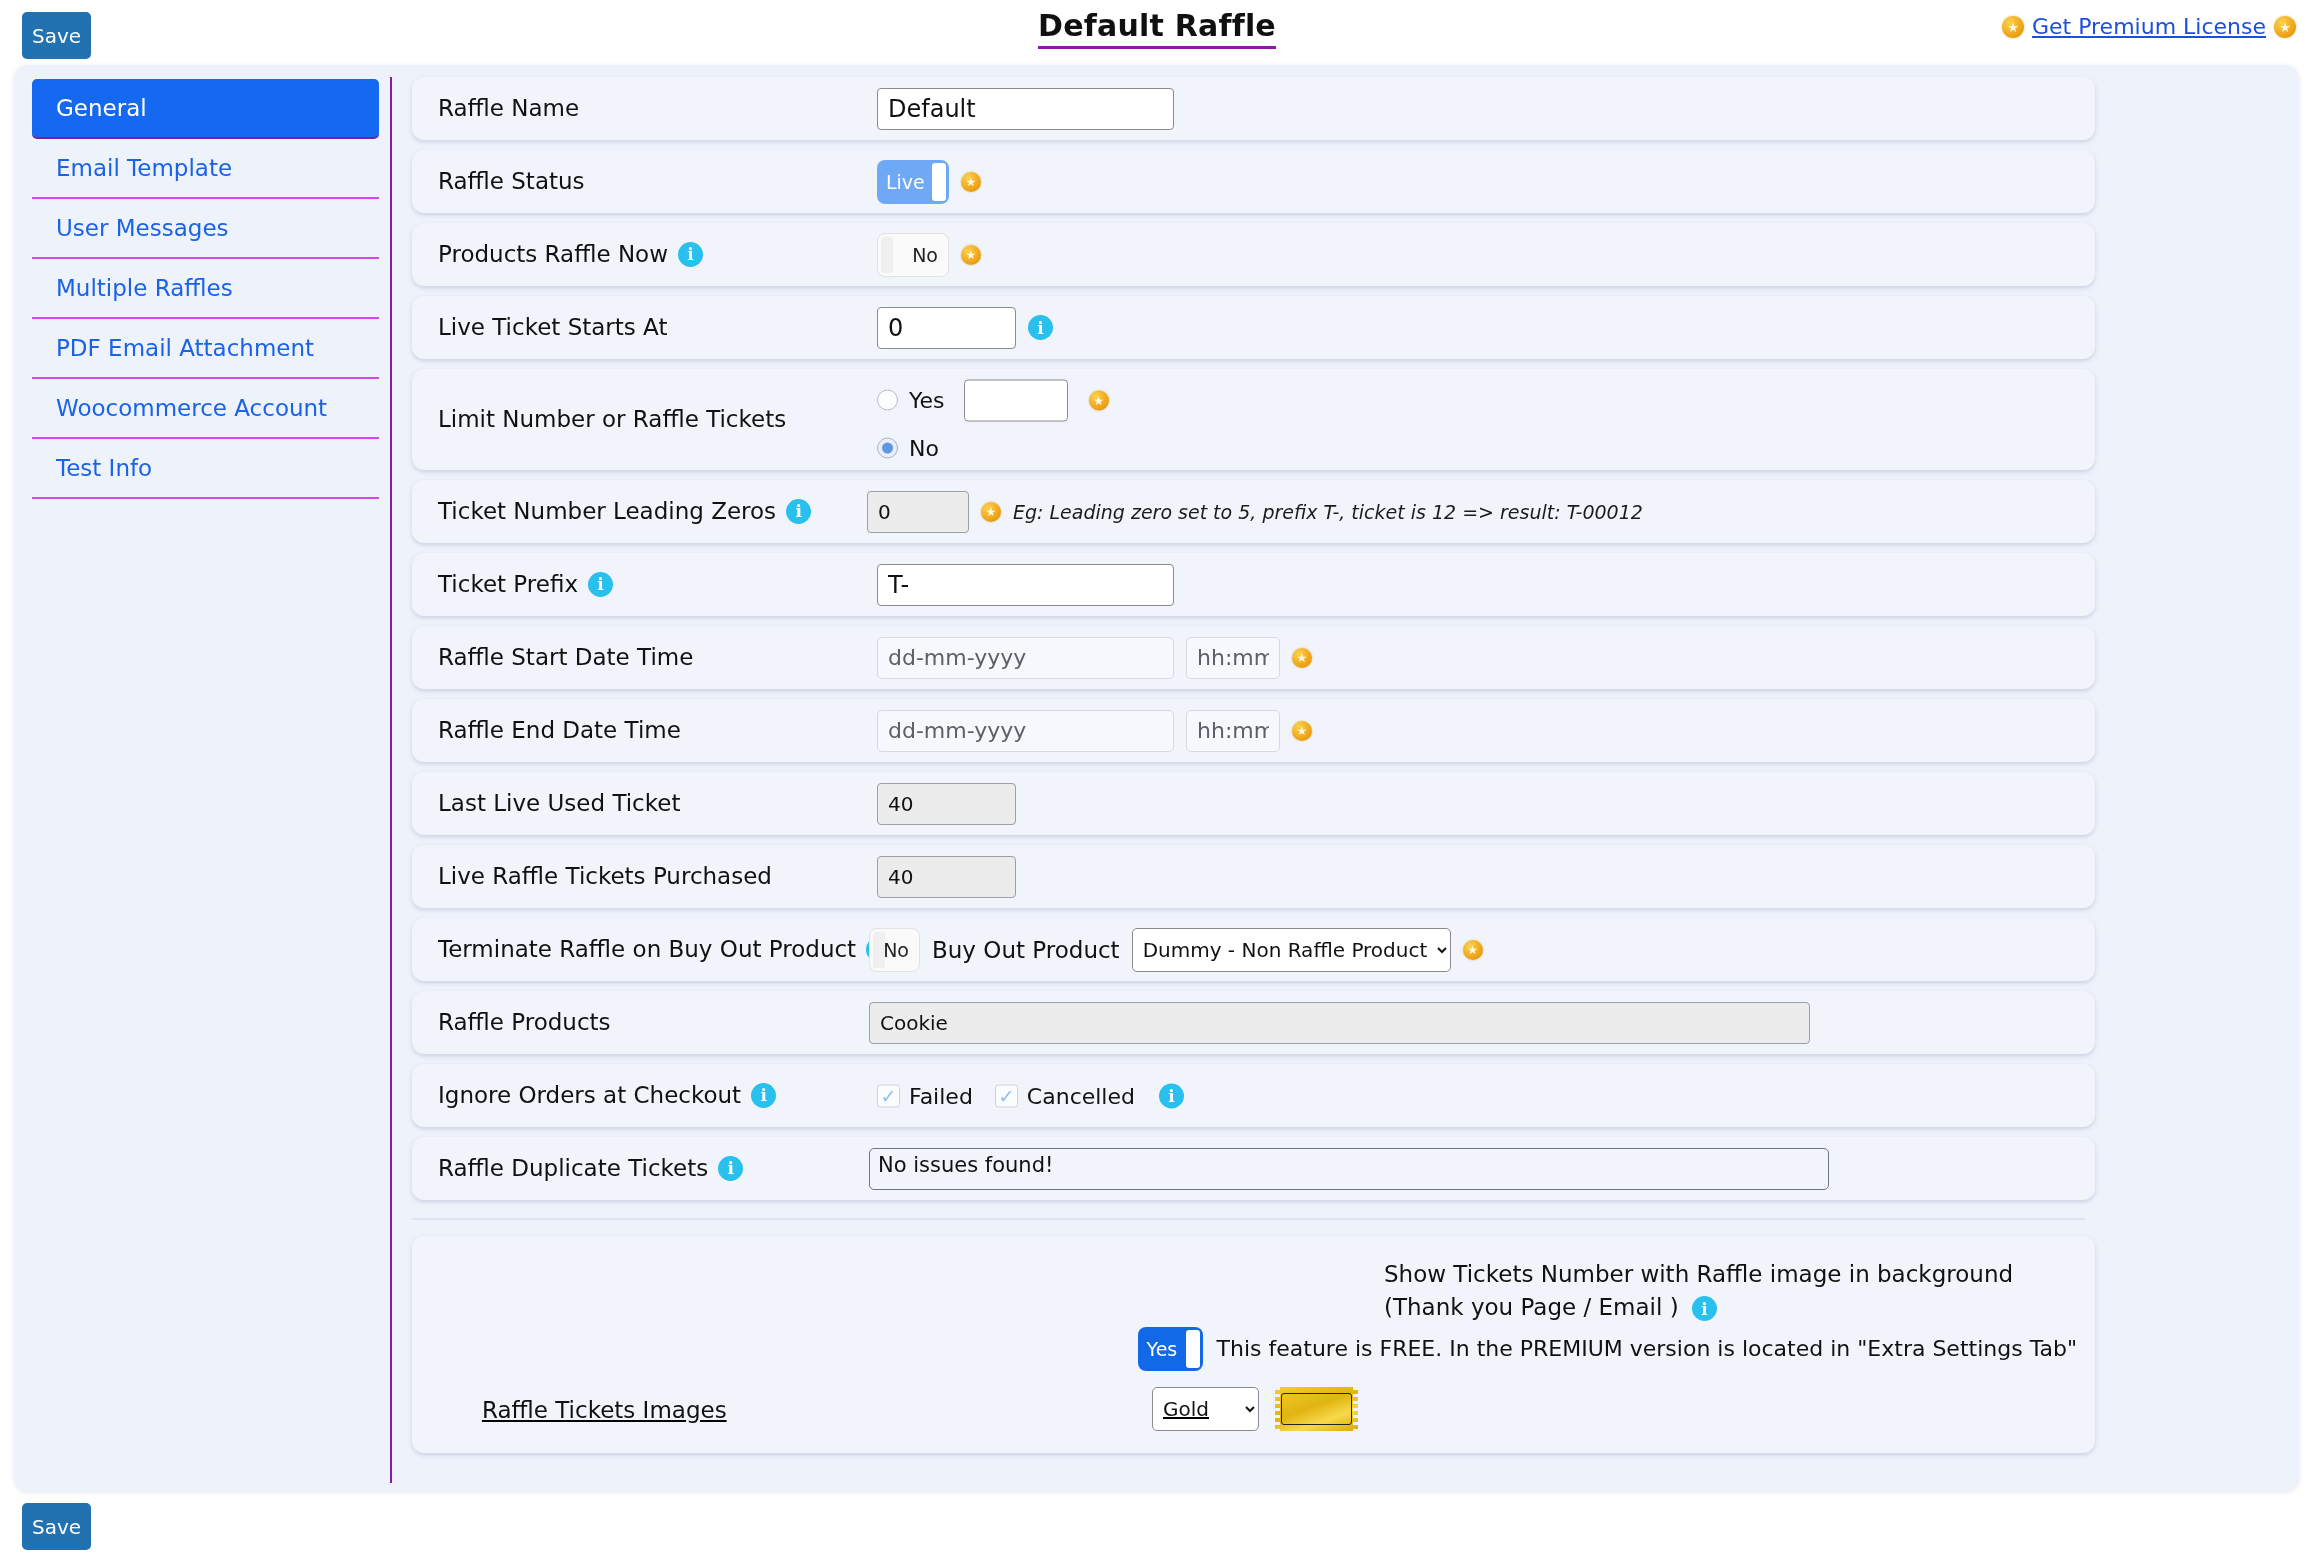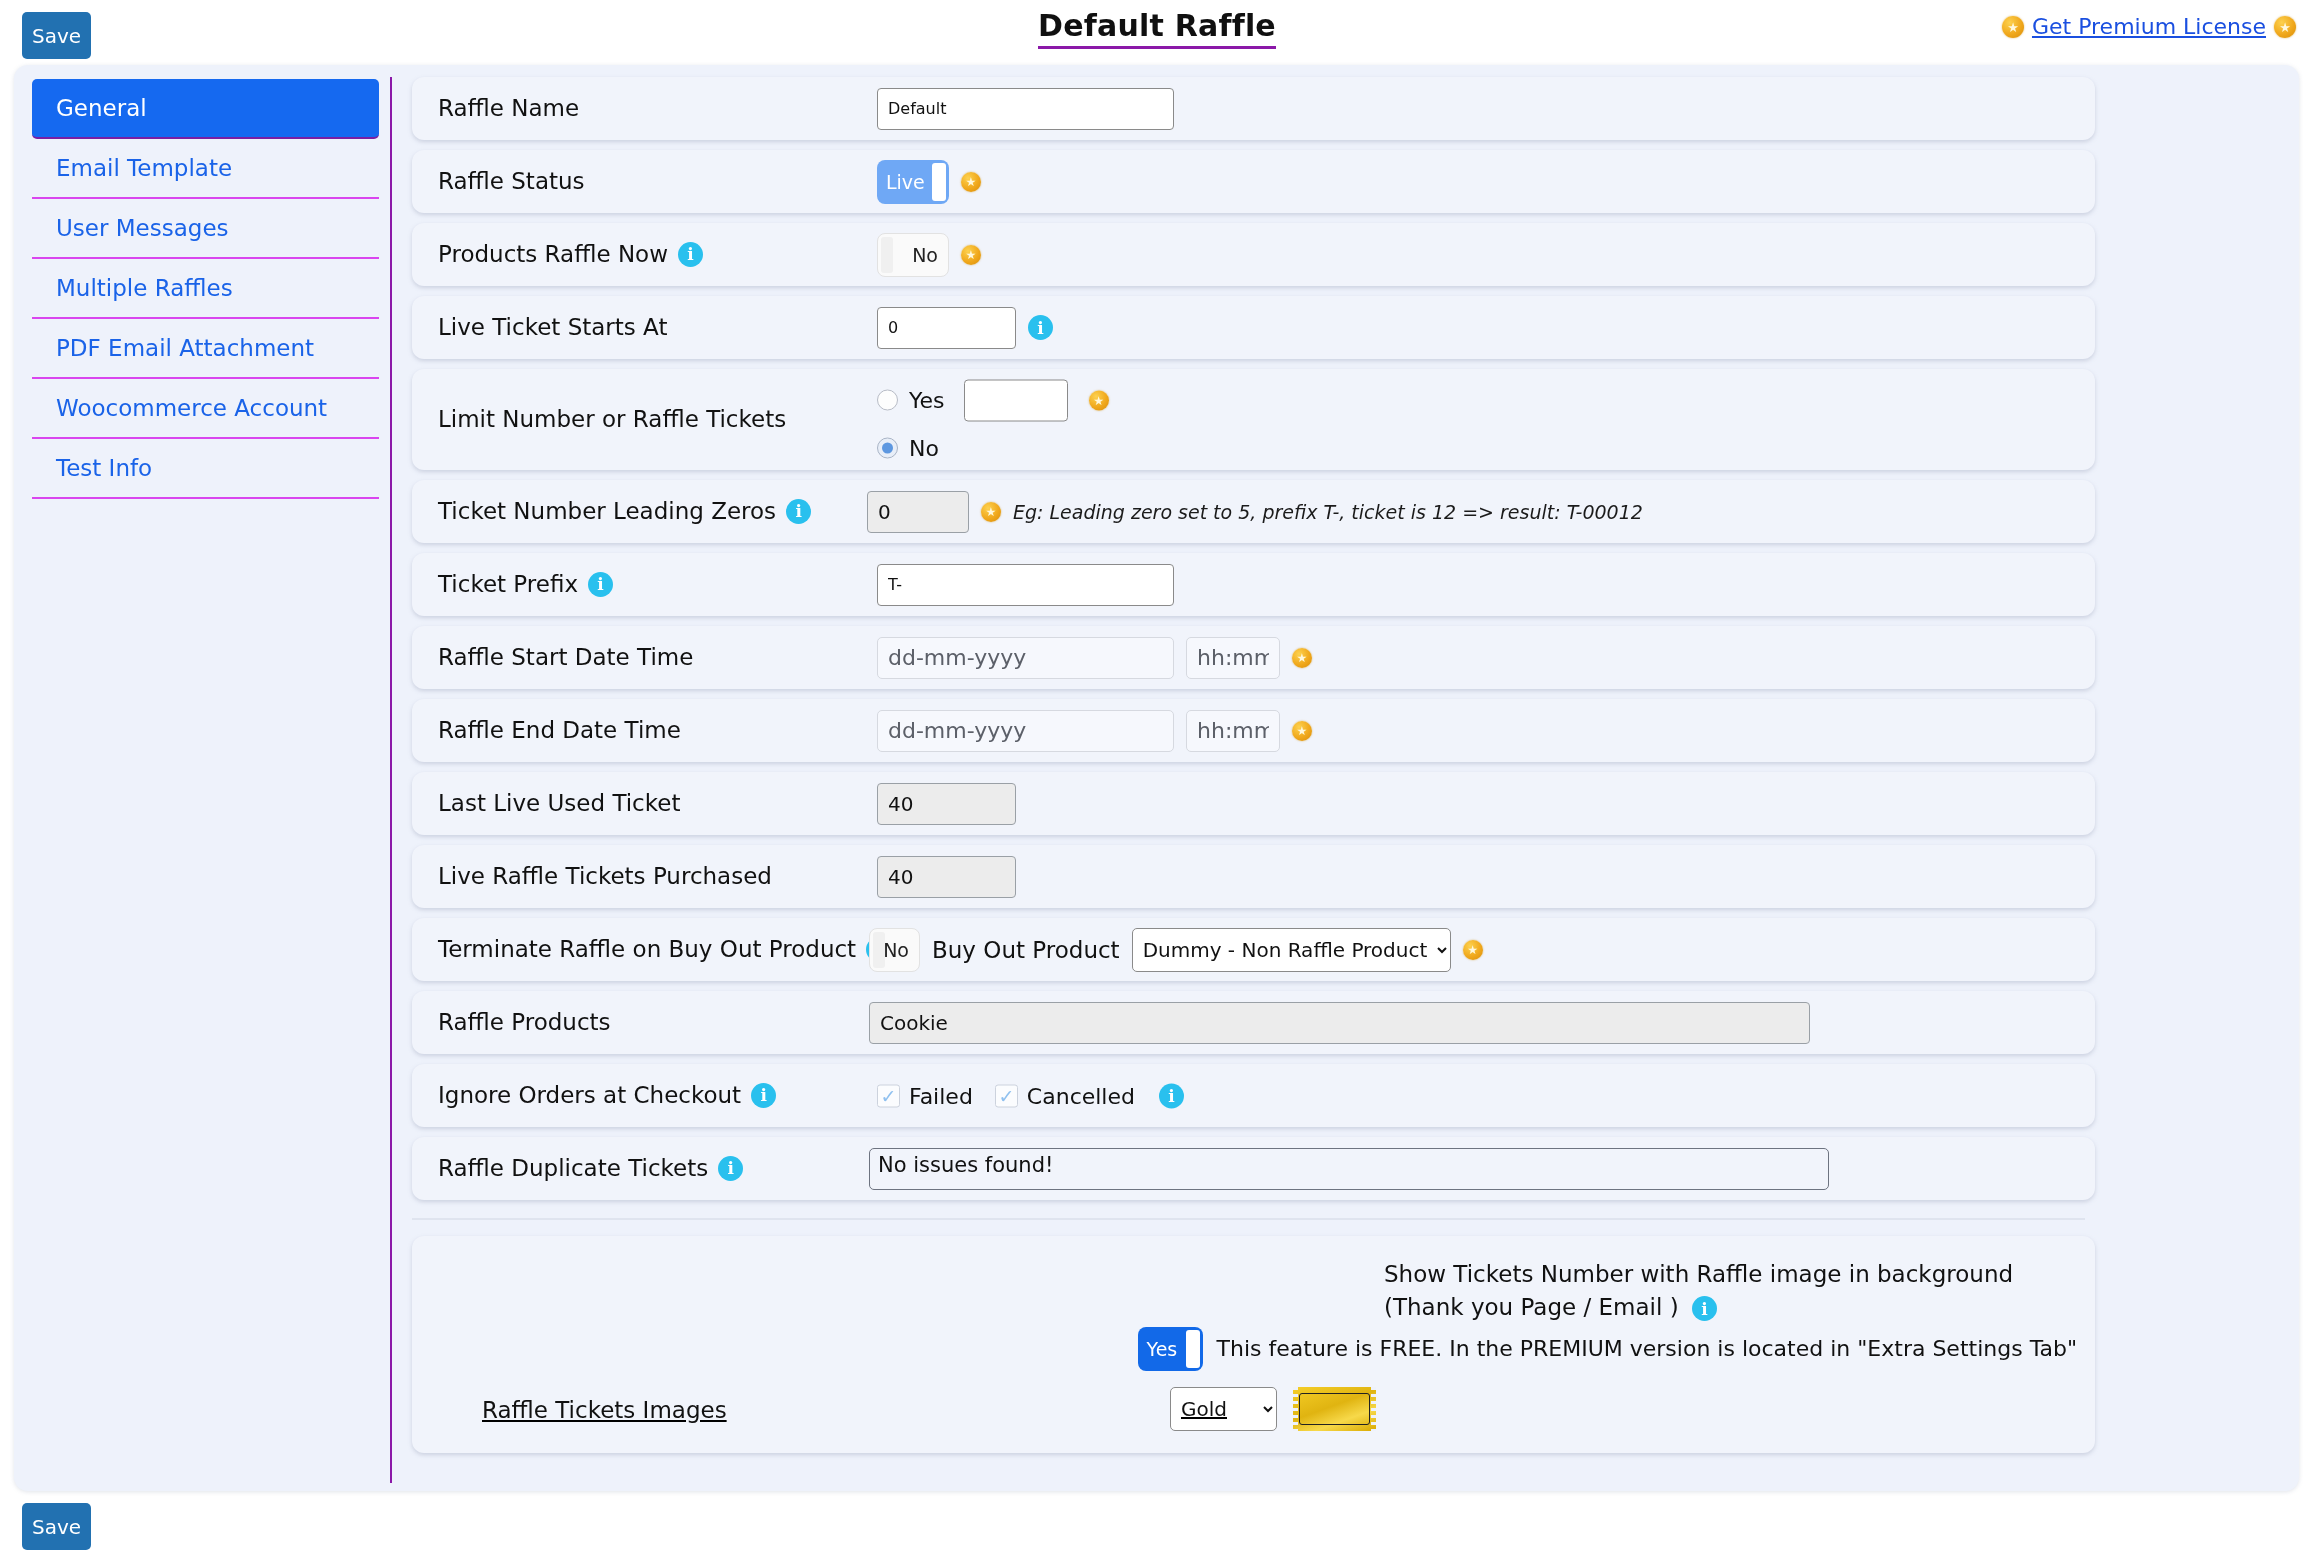--- a/index.html
+++ b/index.html
@@ -122,21 +122,21 @@
   .info {
     display: inline-flex; width: 25px; height: 25px; border-radius: 50%;
     background: #29c0ee; color: #fff; font-size: 17px; font-weight: bold;
     align-items: center; justify-content: center; font-family: "DejaVu Serif", serif;
     flex: 0 0 auto;
   }
 
   
   input.txt {
     height: 42px; border: 1px solid #8a8a8a; border-radius: 4px;
-    background: #fff; font-size: 16px; color: #111;
+    background: #fff; font-size: 24px; color: #111;
     padding: 0 10px; font-family: "DejaVu Sans", sans-serif;
   }
   input.txt::placeholder { color: #6a6f7a; }
   input.disabledfld {
     height: 42px; border: 1px solid #9aa0a6; border-radius: 4px;
     background: #ececec; font-size: 20px; color: #111;
     padding: 0 10px; font-family: "DejaVu Sans", sans-serif;
   }
   input.date {
     height: 42px; border: 1px solid #d6d9e0; border-radius: 5px;
@@ -483,21 +483,21 @@
           <div class="toggle on strong" style="width:65px">
             <span class="tlabel">Yes</span>
             <span class="knob"></span>
           </div>
           <span class="free-note">This feature is FREE. In the PREMIUM version is located in "Extra Settings Tab"</span>
         </div>
       </div>
 
       <div style="display:flex;align-items:center;text-decoration:underline;">
         <span class="sub-lbl" style="width:653px">Raffle Tickets Images</span>
-        <div style="display:flex;align-items:flex-start;gap:16px;margin-left:35px;margin-top:16px;">
+        <div style="display:flex;align-items:flex-start;gap:16px;margin-left:17px;margin-top:16px;">
           <select class="sel" style="width:107px">
             <option>Gold</option>
           </select>
           <div class="ticket">
             <span class="notch-l"></span>
             <span class="notch-r"></span>
           </div>
         </div>
       </div>
     </div>

